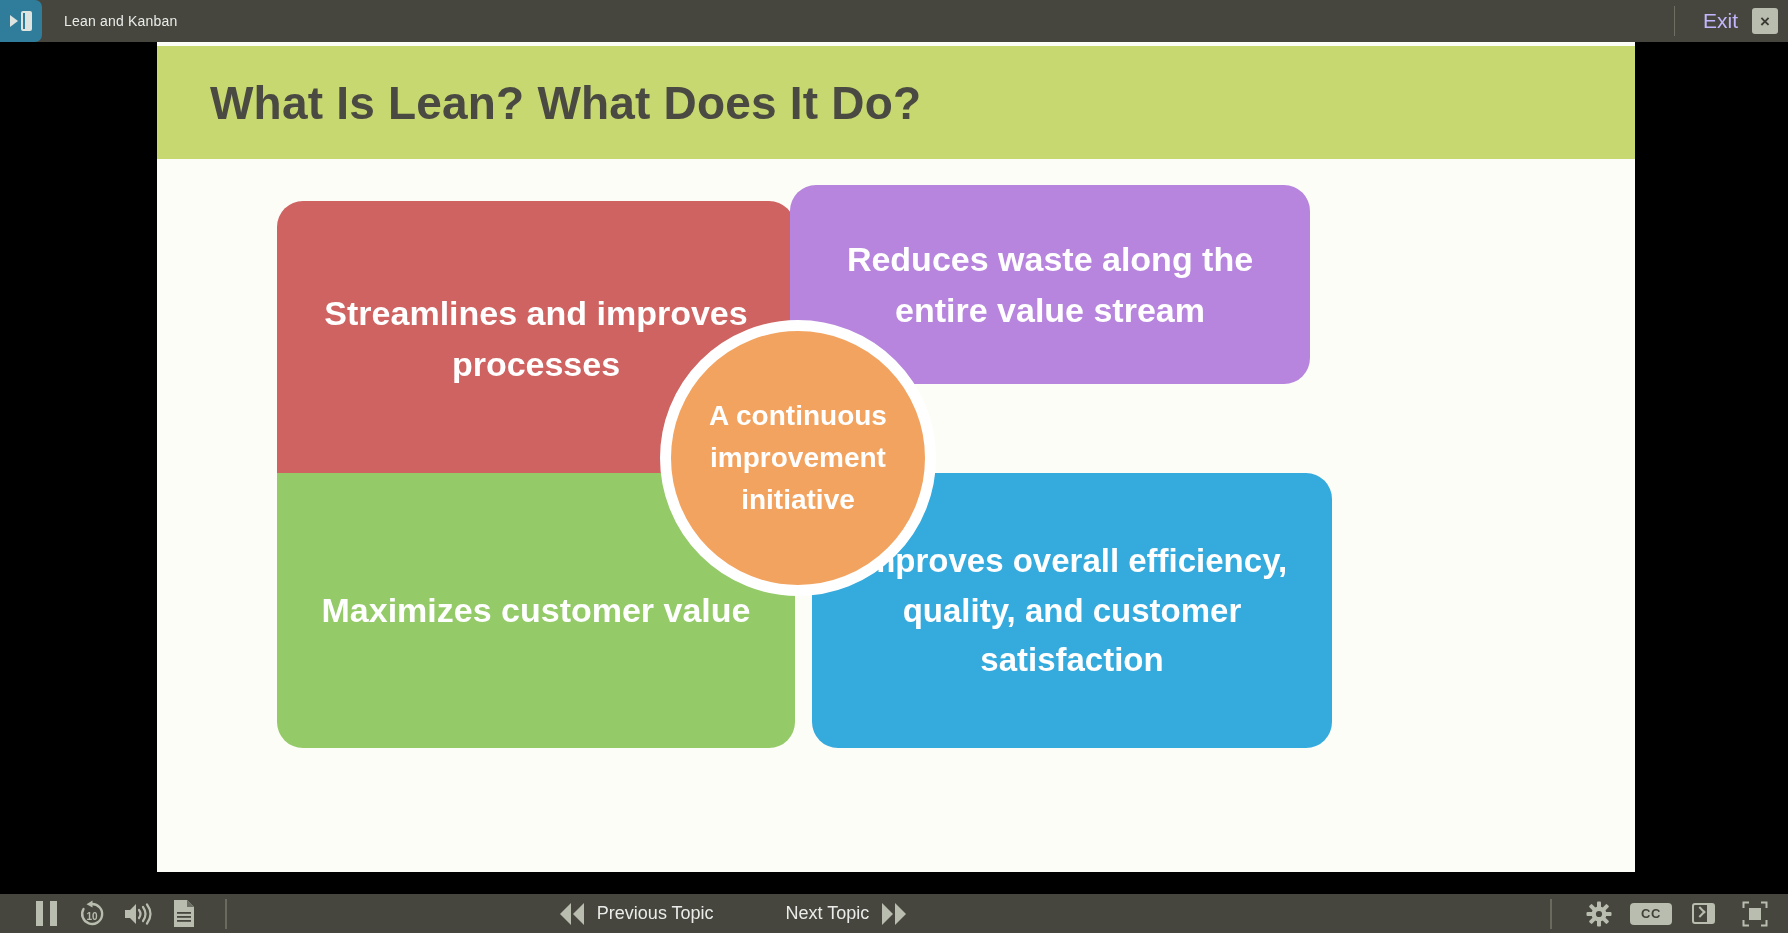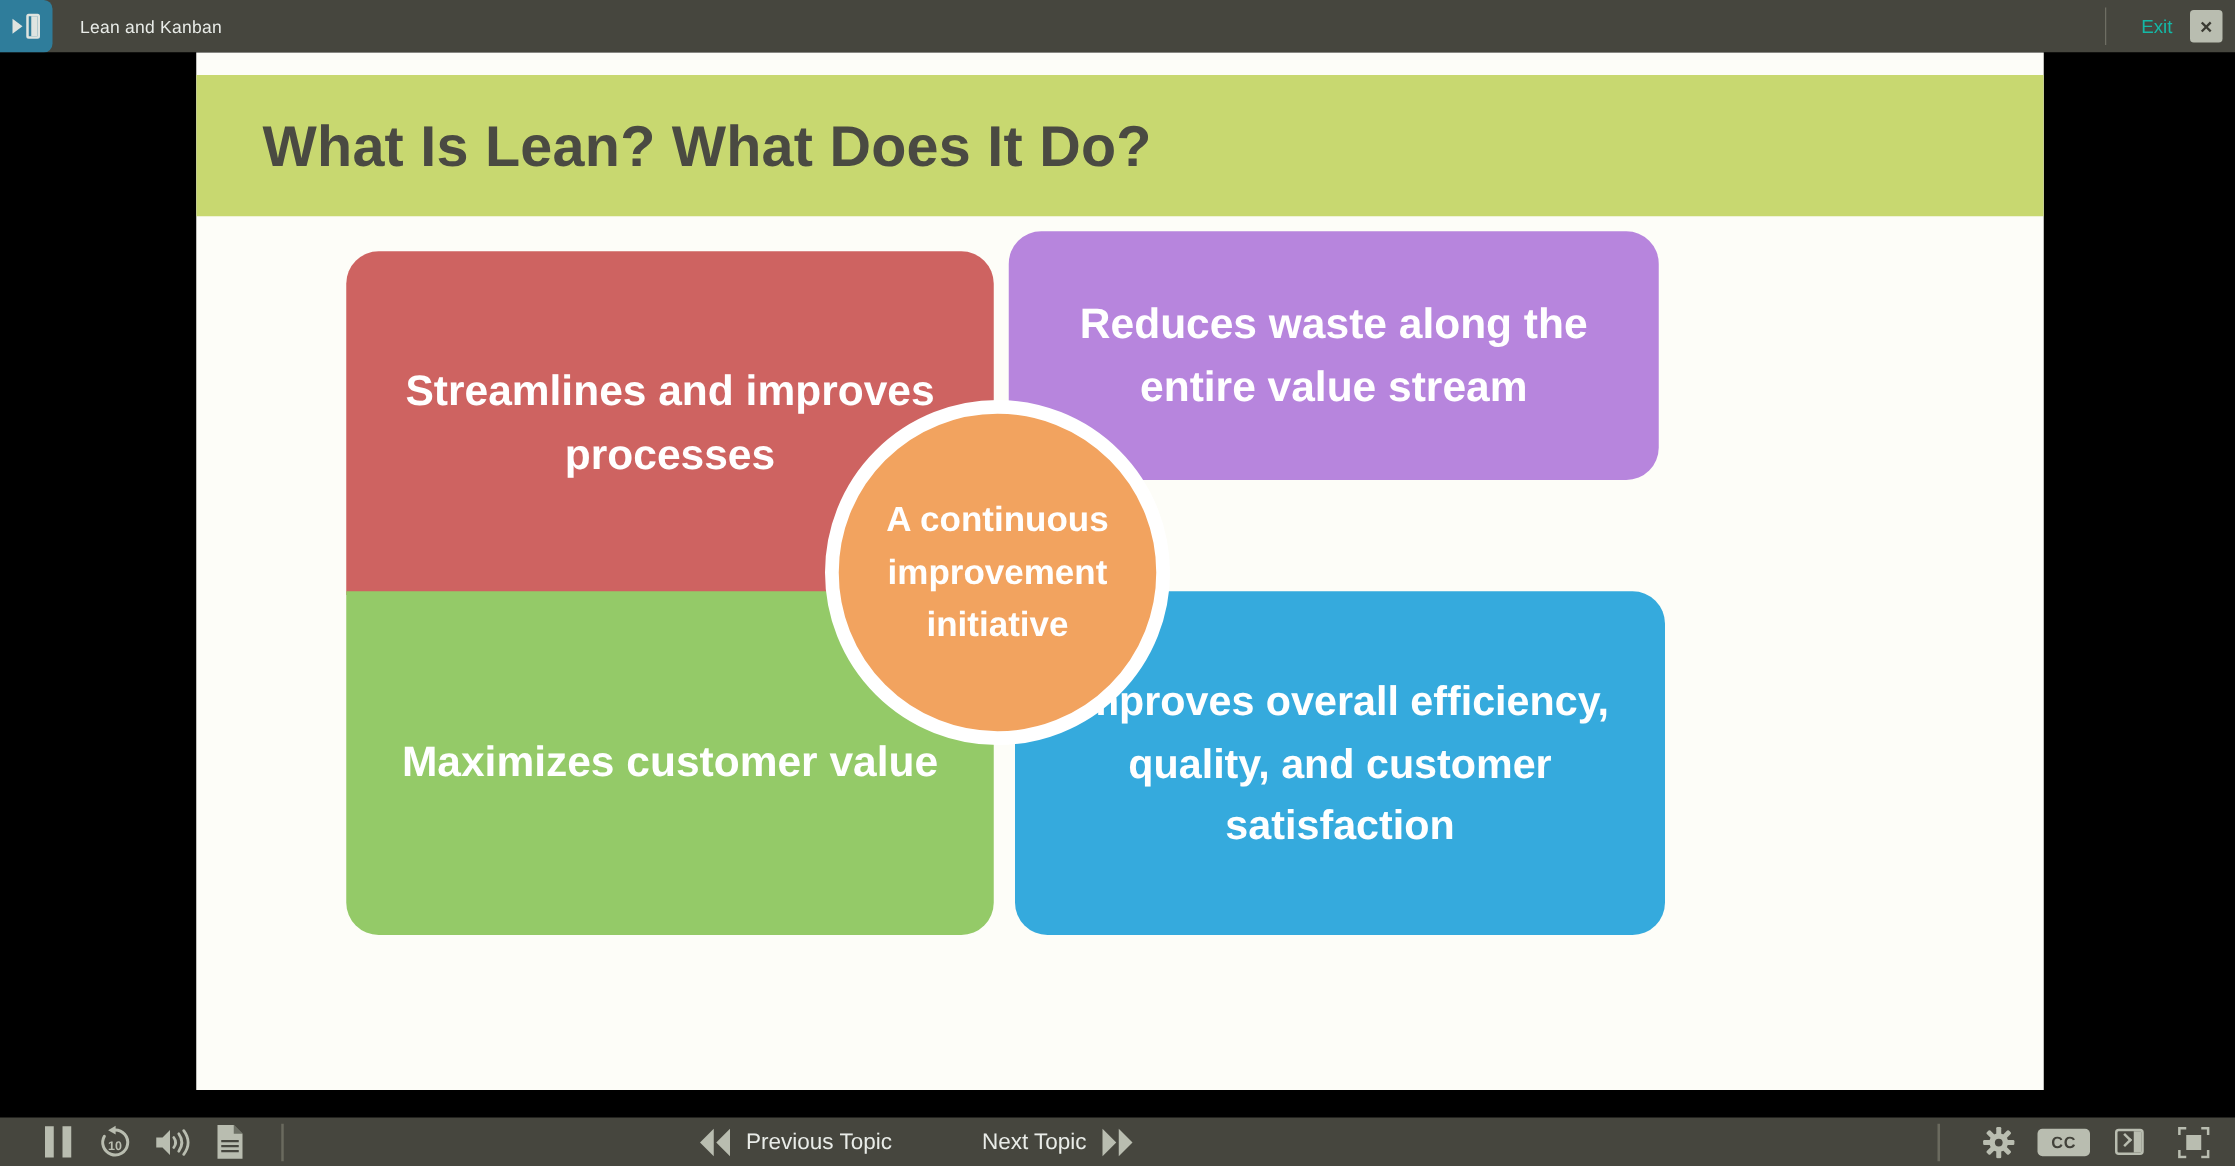--- a/index.html
+++ b/index.html
@@ -87,22 +87,22 @@
     height: 42px;
     padding-right: 10px;
   }
   #topbar-divider {
     width: 1px;
     height: 30px;
     background: #6e6e63;
     margin-right: 28px;
   }
   #exit-label {
-    color: #14b8a6;
-    font-size: 15px;
+    color: #c4b5fd;
+    font-size: 21px;
     margin-right: 14px;
     cursor: pointer;
   }
   #close-btn {
     width: 26px;
     height: 26px;
     background: #b9bdb0;
     border-radius: 3px;
     display: flex;
     align-items: center;
@@ -127,21 +127,21 @@
     position: absolute;
     left: 157px;
     top: 0px;
     width: 1478px;
     height: 830px;
     background: #fdfdf8;
     overflow: hidden;
   }
   #slide-title-band {
     position: absolute;
-    left: 0; top: 18px;
+    left: 0; top: 4px;
     width: 1478px;
     height: 113px;
     background: #c8d870;
     display: flex;
     align-items: center;
   }
   #slide-title {
     margin-left: 53px;
     color: #4a4a42;
     font-size: 46px;
@@ -171,21 +171,21 @@
     padding: 0 22px;
     box-sizing: border-box;
   }
   #quad-tl {
     left: 120px;  top: 46px;
     width: 518px; height: 275px;
     background: #ce6361;
     border-radius: 26px 26px 0 0;
   }
   #quad-tr {
-    left: 650px; top: 30px;
+    left: 633px; top: 30px;
     width: 520px; height: 199px;
     background: #b785dd;
     border-radius: 26px 26px 26px 0;
   }
   #quad-bl {
     left: 120px; top: 318px;
     width: 518px; height: 275px;
     background: #94ca68;
     border-radius: 0 0 26px 26px;
   }

